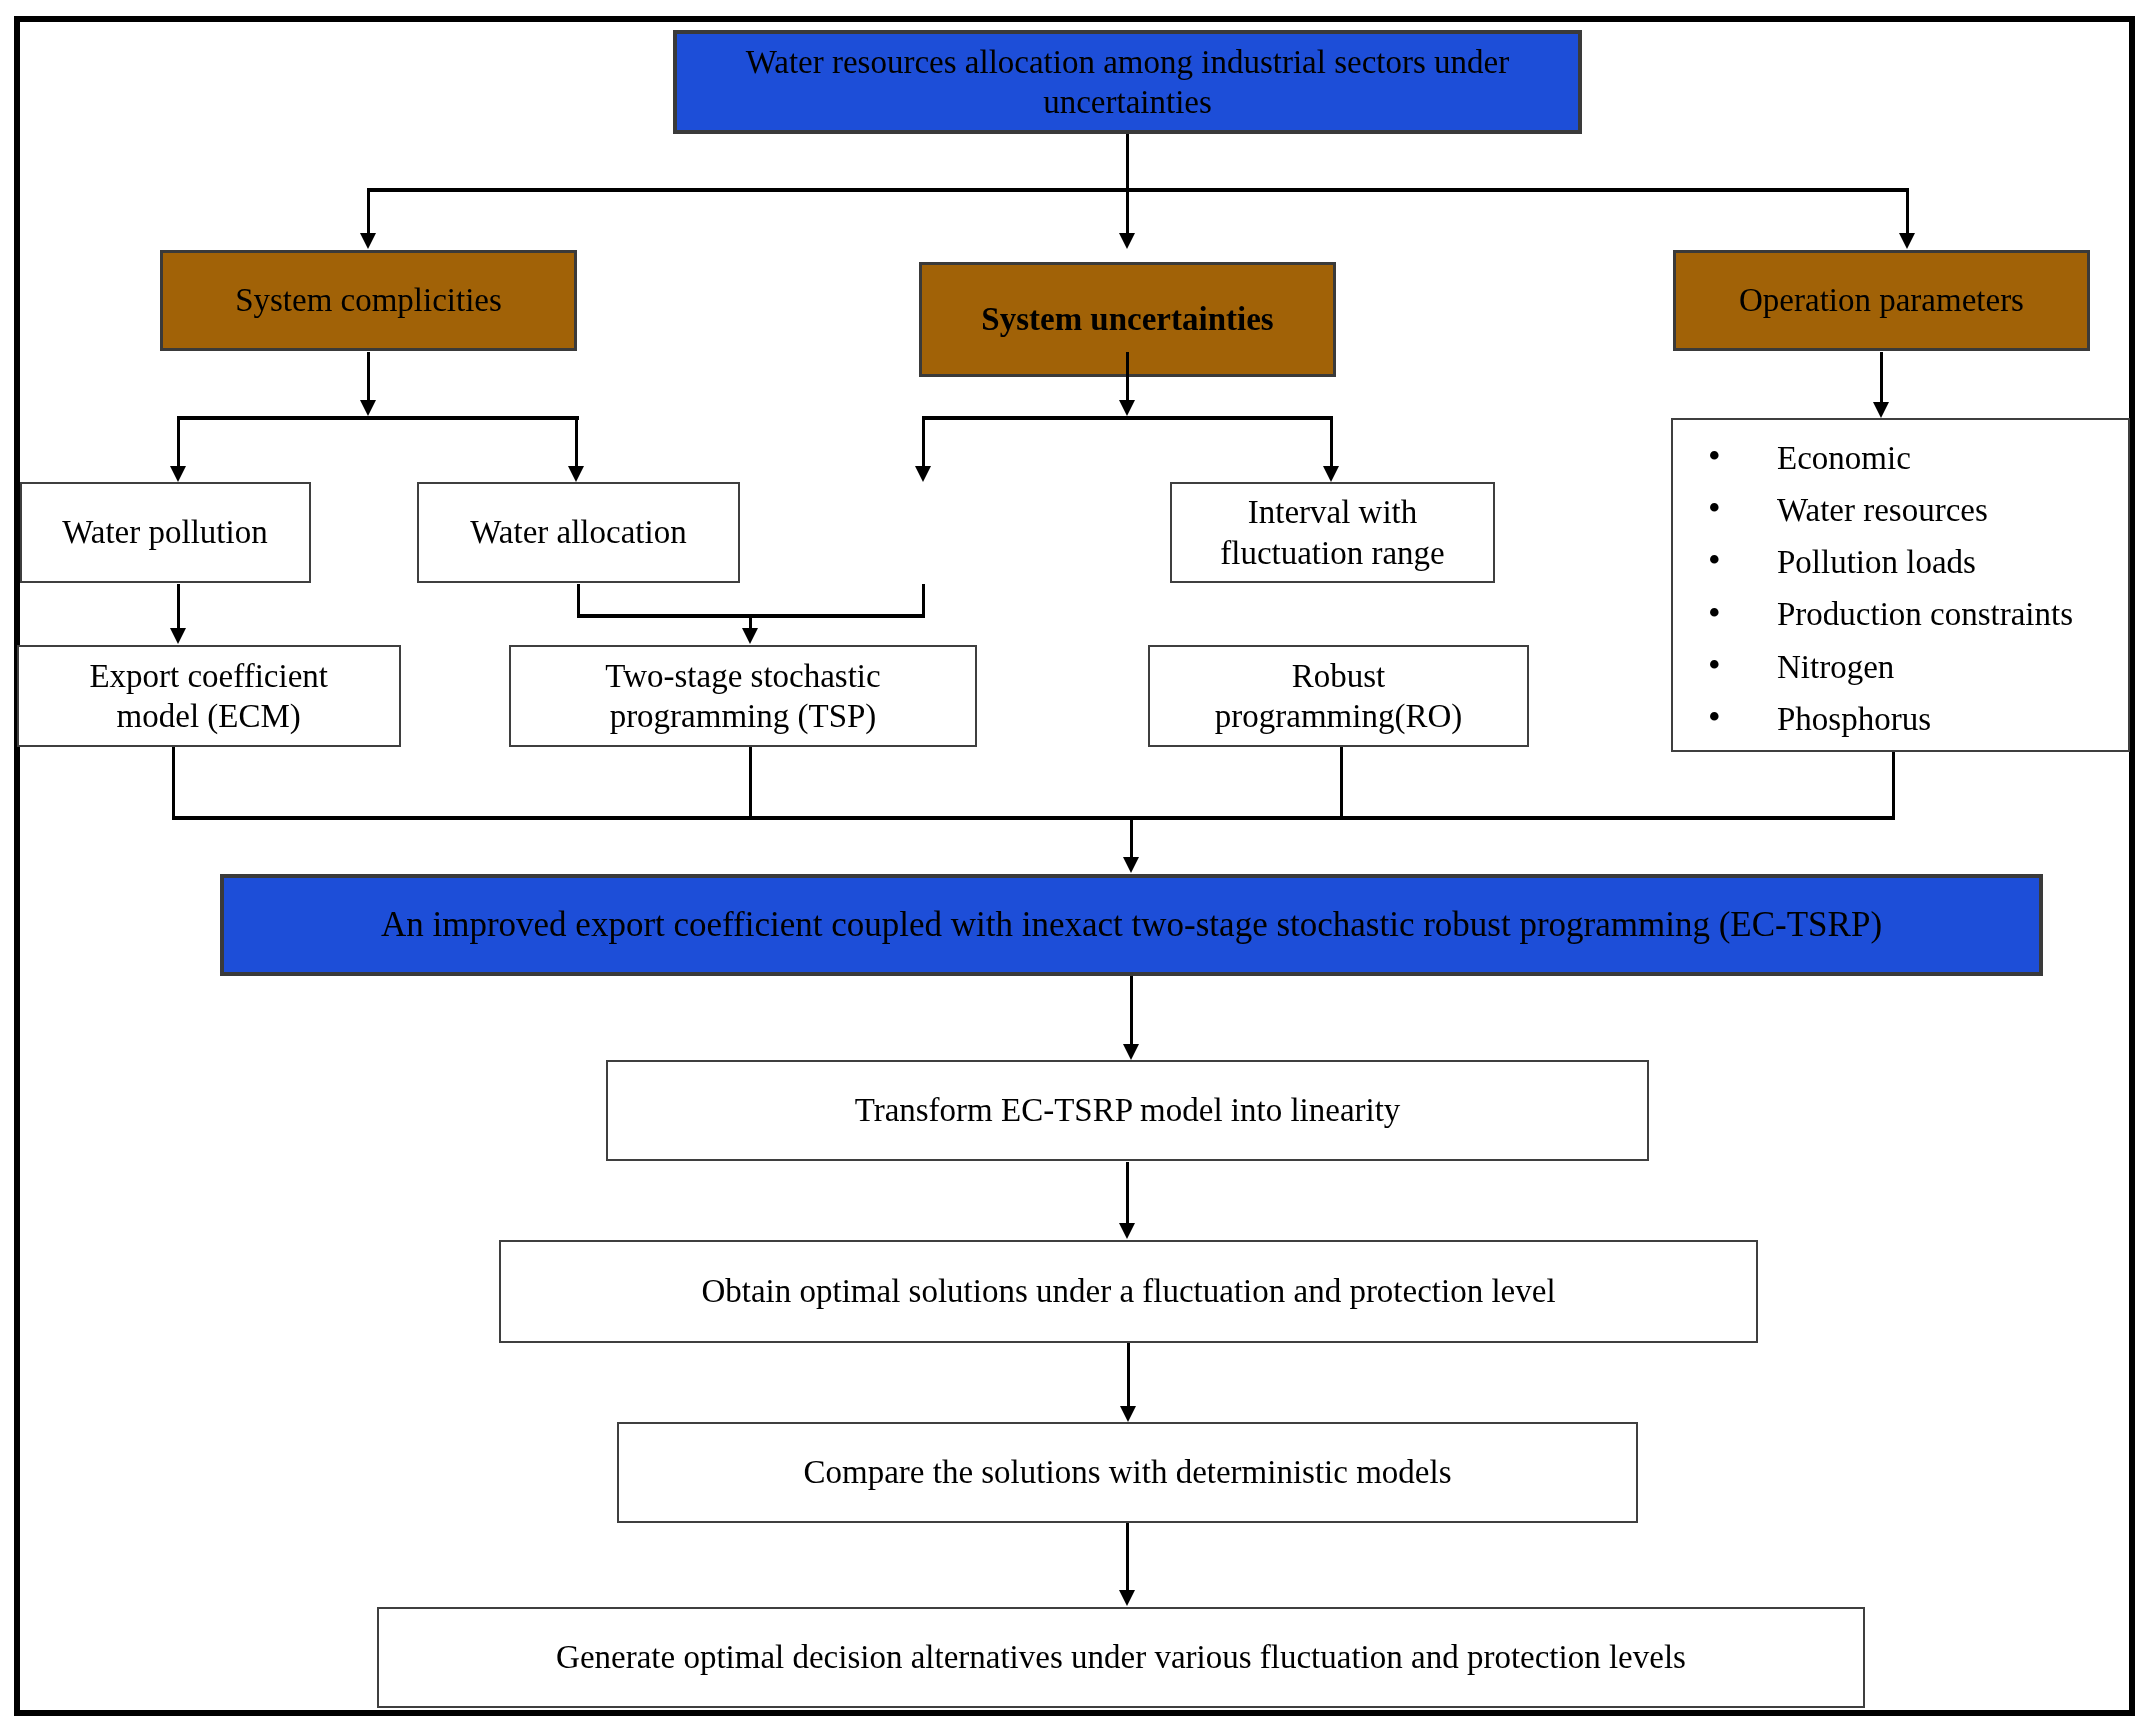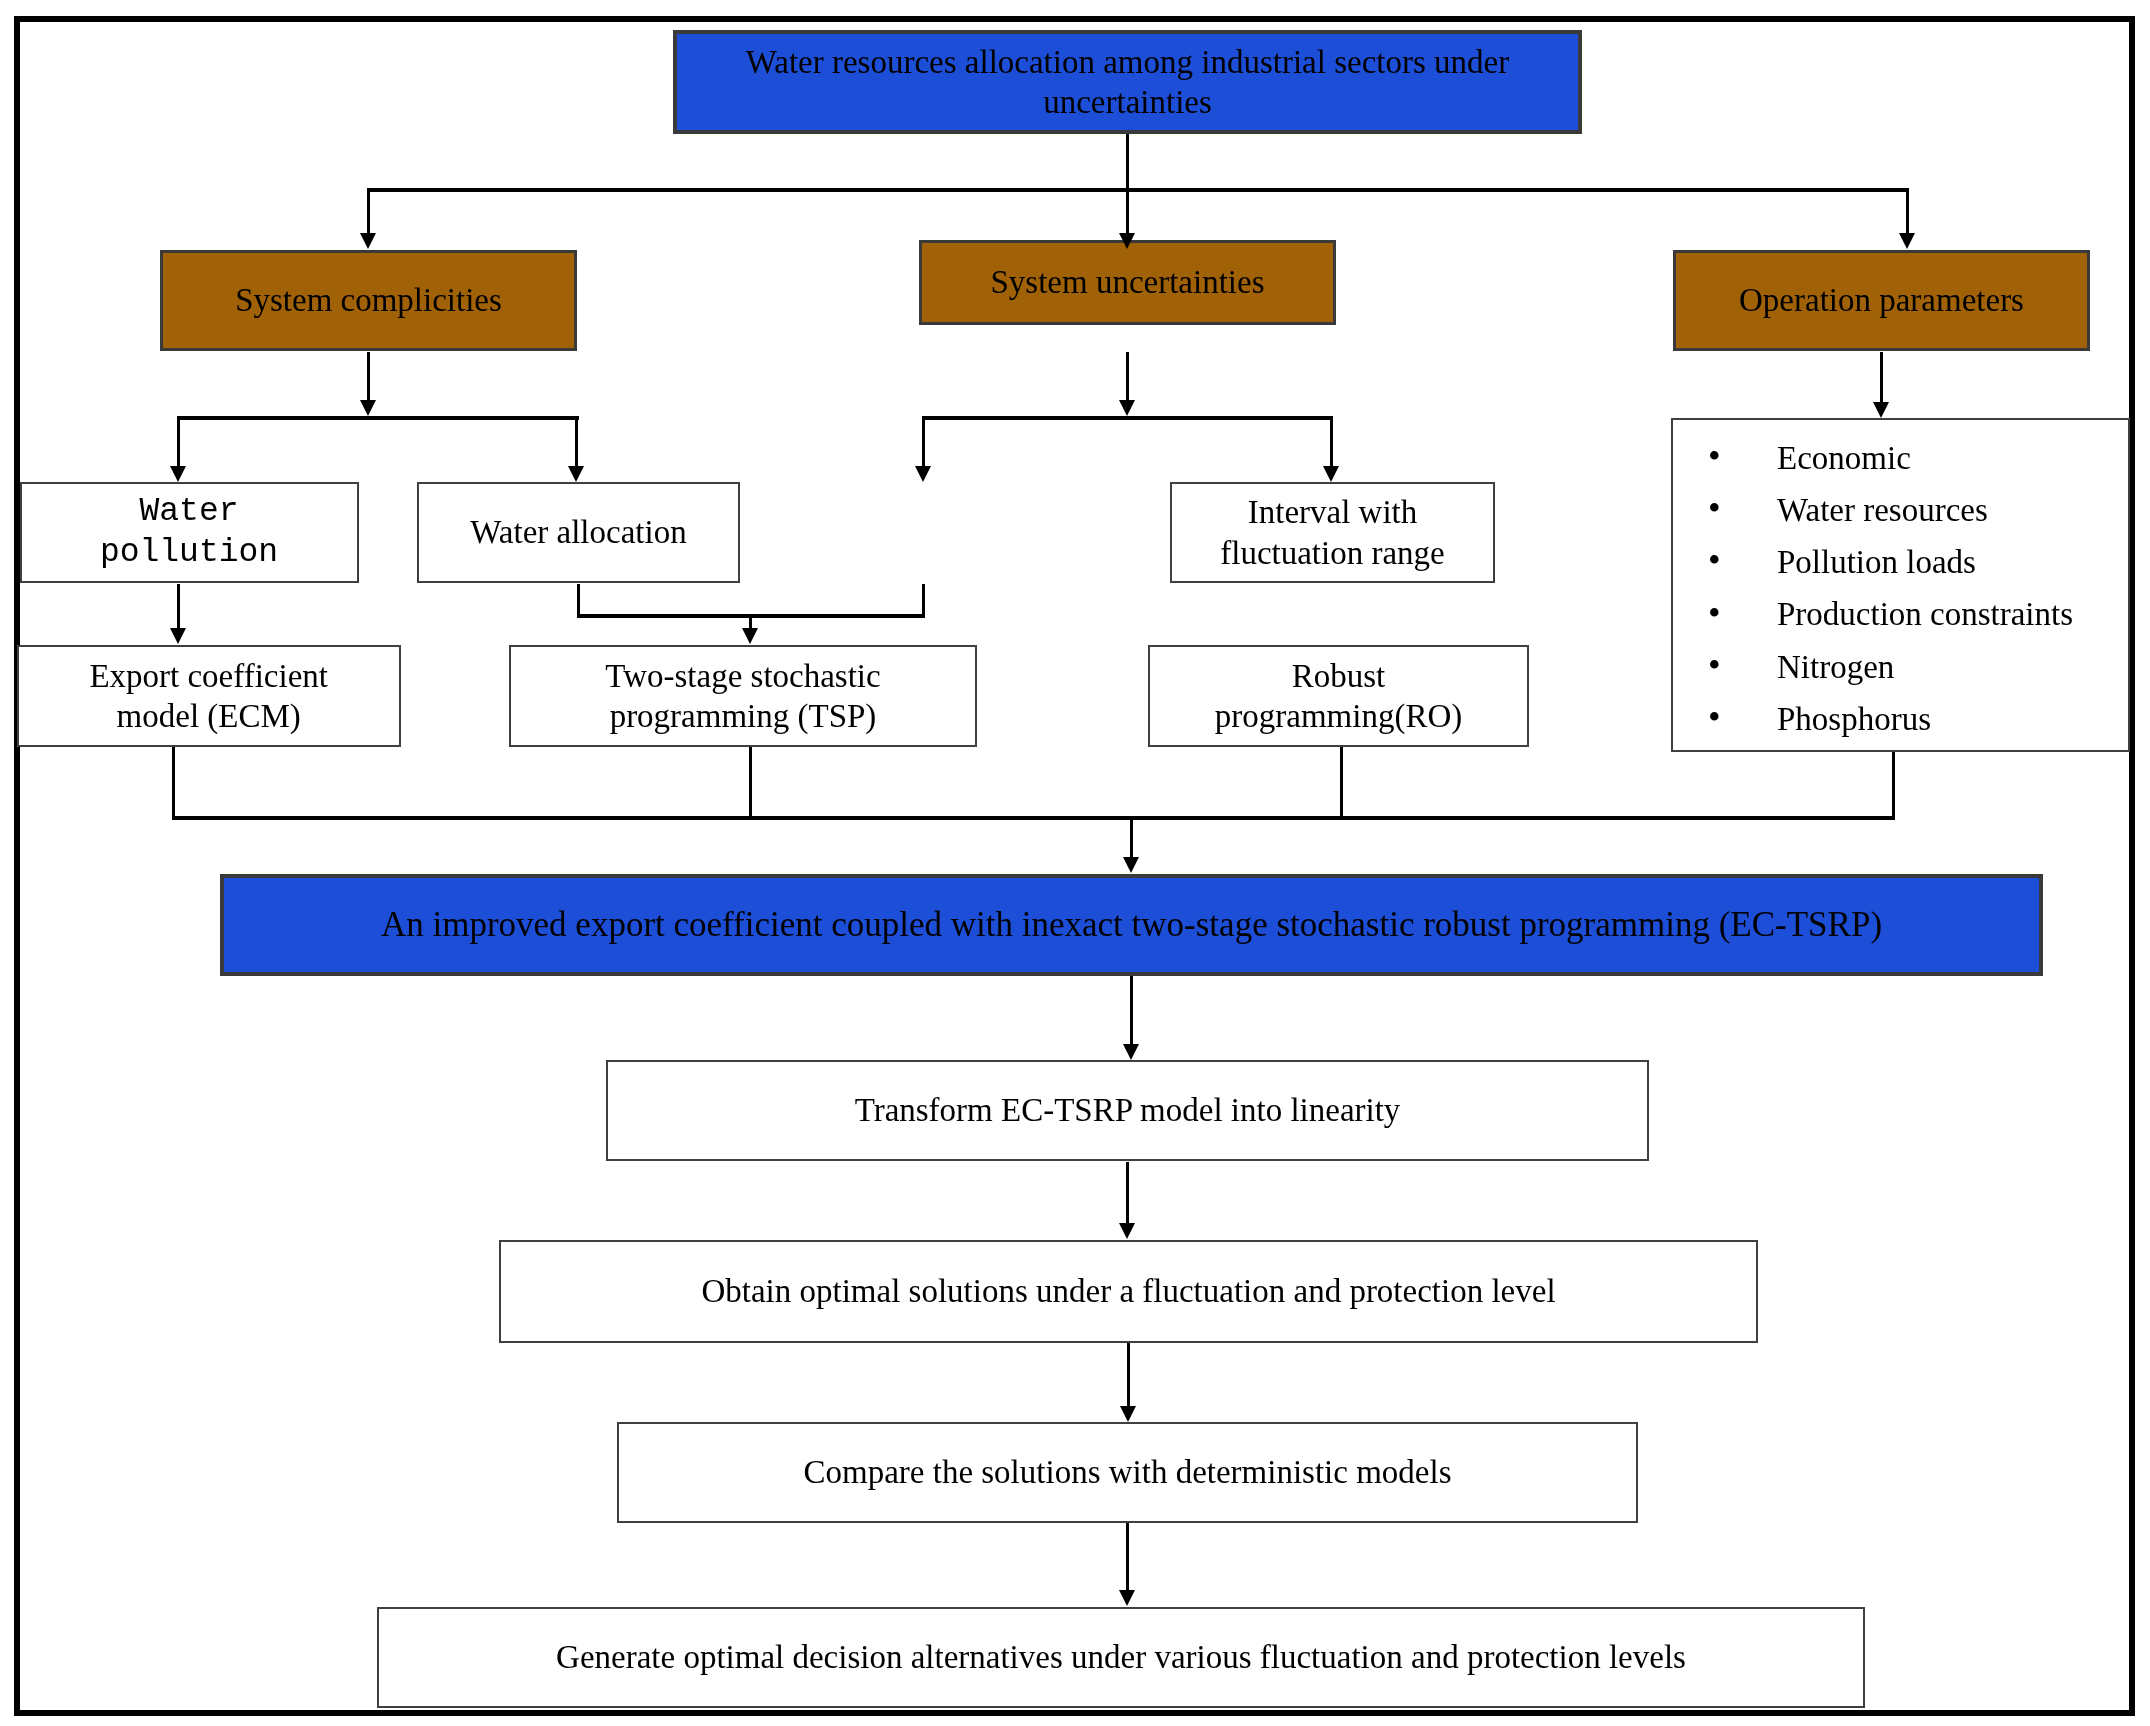--- a/index.html
+++ b/index.html
@@ -62,25 +62,25 @@
 <body>
 
 <div id="canvas">
 
   <div class="frame" style="left:14px;top:16px;width:2121px;height:1700px;"></div>
 
   <div class="node gray" style="left:673px;top:30px;width:909px;height:104px;">Water resources allocation among industrial sectors under uncertainties</div>
 
   <div class="node lightgray" style="left:160px;top:250px;width:417px;height:101px;">System complicities</div>
 
-  <div class="node lightgray" style="left:919px;top:240px;width:417px;height:85px;">System uncertainties</div>
+  <div class="node lightgray" style="left:919px;top:262px;width:417px;height:115px;font-weight:bold;">System uncertainties</div>
 
   <div class="node lightgray" style="left:1673px;top:250px;width:417px;height:101px;">Operation parameters</div>
 
-  <div class="node" style="left:19.5px;top:482px;width:339px;height:101px;font-family:Liberation Mono, monospace;">Water pollution</div>
+  <div class="node" style="left:19.5px;top:482px;width:291px;height:101px;">Water pollution</div>
 
   <div class="node" style="left:417px;top:482px;width:323px;height:101px;">Water allocation</div>
 
 
   <div class="node" style="left:1170px;top:482px;width:325px;height:101px;padding:0 21px;">Interval with fluctuation range</div>
 
   <div class="node" style="left:16.7px;top:645px;width:384px;height:102px;padding:0 43px;">Export coefficient model (ECM)</div>
 
   <div class="node" style="left:509px;top:645px;width:468px;height:102px;padding:12px 38px;">Two-stage stochastic programming (TSP)</div>
 

